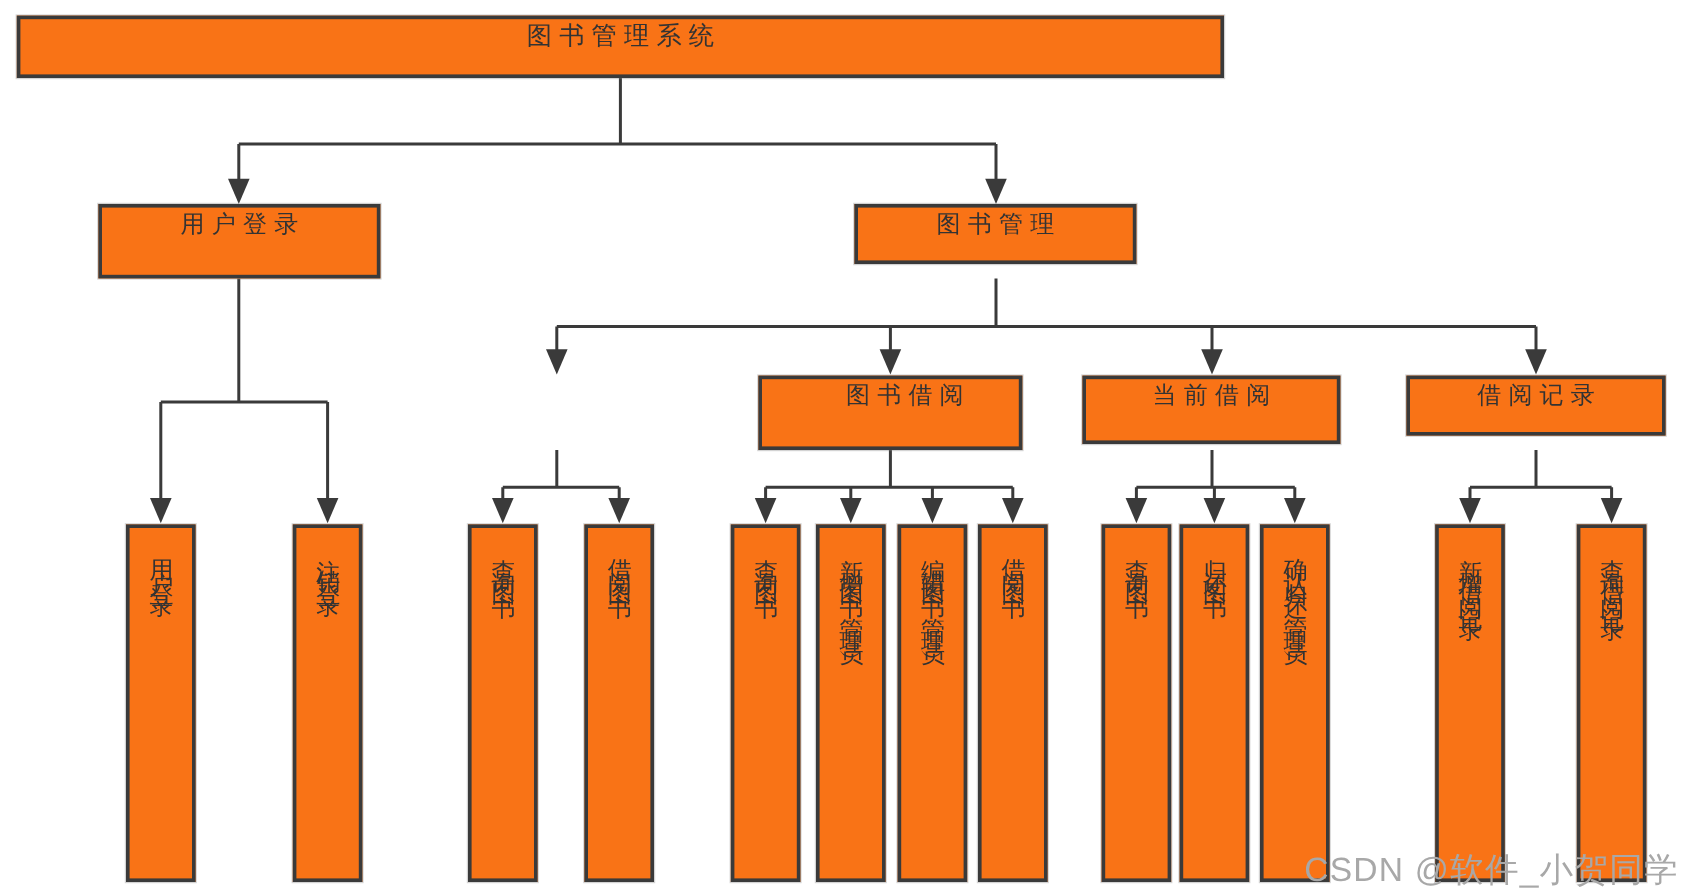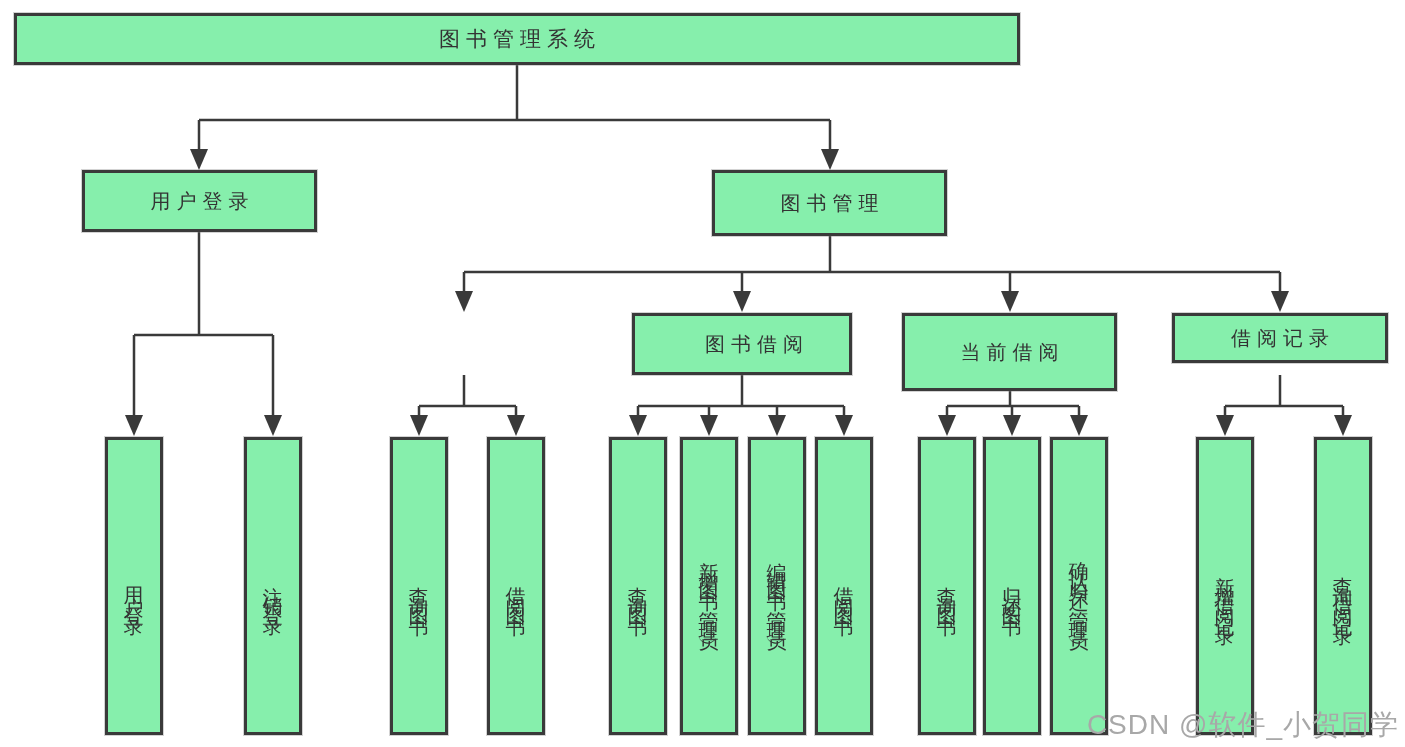--- a/index.html
+++ b/index.html
@@ -25,25 +25,25 @@
     stroke-width: 2.5;
     fill: none;
   }
   .wires polygon {
     fill: var(--line, #3a3a3a);
     stroke: none;
   }
   .box {
     position: absolute;
     box-sizing: border-box;
-    background: #86efac;
+    background: #f97316;
     border: 3px solid var(--line, #2f2f2f);
     box-shadow: 0 0 0 1px rgba(130,130,130,0.35);
     display: flex;
-    align-items: center;
+    align-items: flex-start;
     justify-content: center;
     color: var(--text, #333333);
     z-index: 2;
   }
   .hlabel {
     font-size: 20px;
     letter-spacing: 6px;
     padding-left: 6px;
     white-space: nowrap;
   }
@@ -116,28 +116,28 @@
     </g>
   </svg>
 
   <div class="box root" style="left:14px; top:13px; width:1006px; height:52px;">
     <span class="hlabel">图书管理系统</span>
   </div>
 
   <div class="box" style="left:82px; top:170px; width:235px; height:62px;">
     <span class="hlabel">用户登录</span>
   </div>
-  <div class="box" style="left:712px; top:170px; width:235px; height:66px;">
+  <div class="box" style="left:712px; top:170px; width:235px; height:50px;">
     <span class="hlabel">图书管理</span>
   </div>
 
   <div class="box" style="left:632px; top:313px; width:220px; height:62px;padding-left:24px;">
     <span class="hlabel">图书借阅</span>
   </div>
-  <div class="box" style="left:902px; top:313px; width:215px; height:78px;">
+  <div class="box" style="left:902px; top:313px; width:215px; height:57px;">
     <span class="hlabel">当前借阅</span>
   </div>
   <div class="box" style="left:1172px; top:313px; width:216px; height:50px;">
     <span class="hlabel">借阅记录</span>
   </div>
 
   <div class="box leaf" style="left:105px; top:437px; width:58px; height:298px;">
     <span class="vlabel">用户登录</span>
   </div>
   <div class="box leaf" style="left:244px; top:437px; width:58px; height:298px;">

